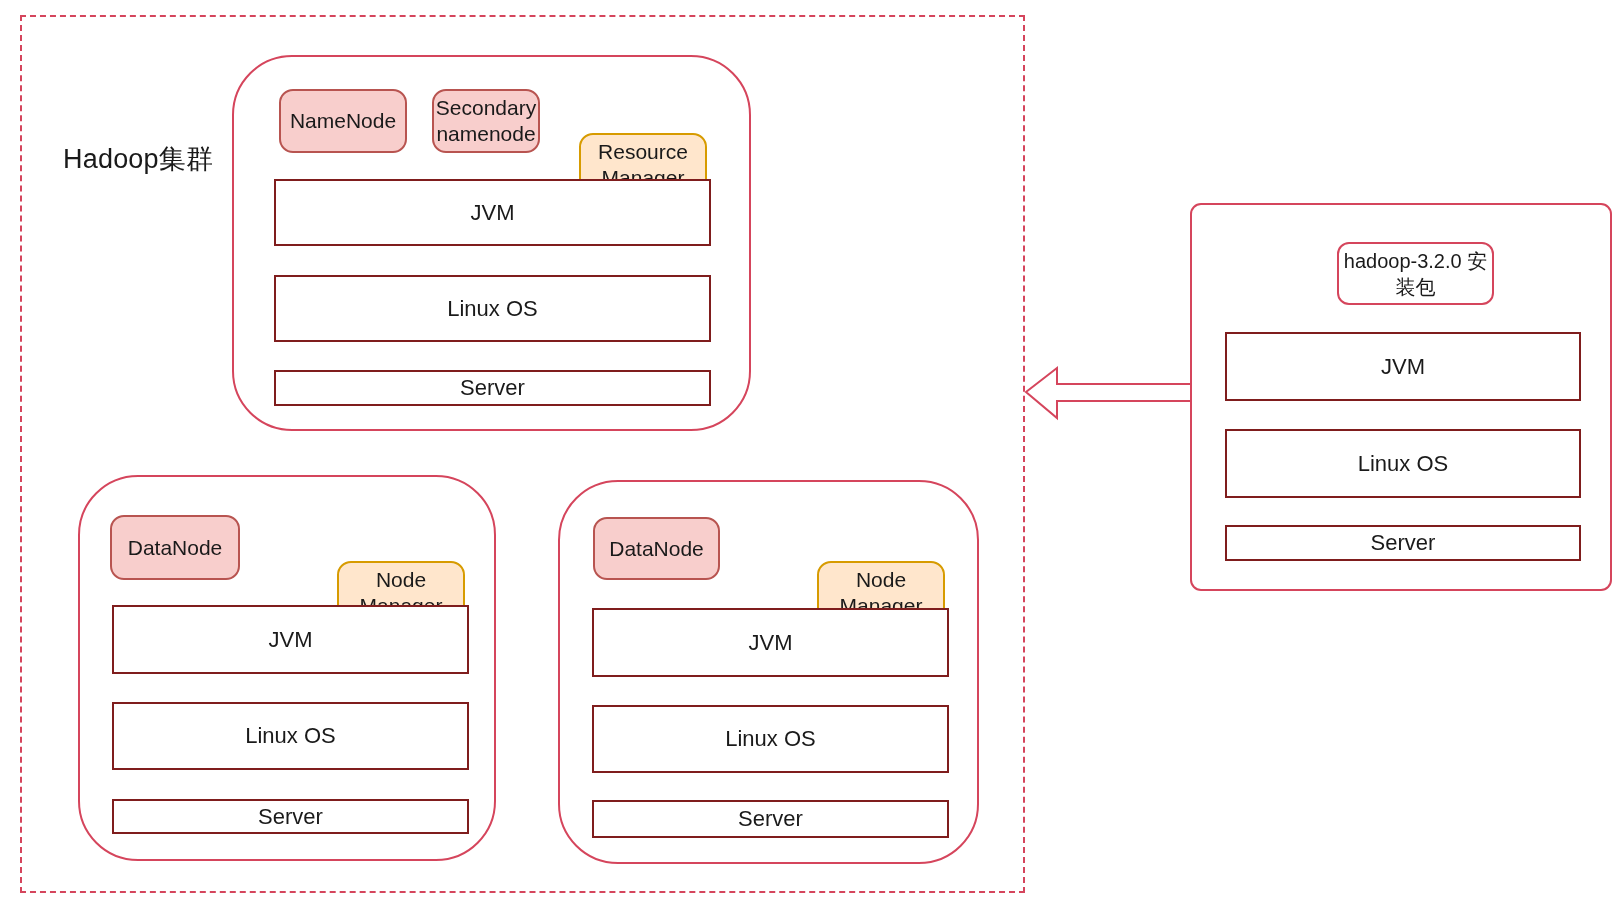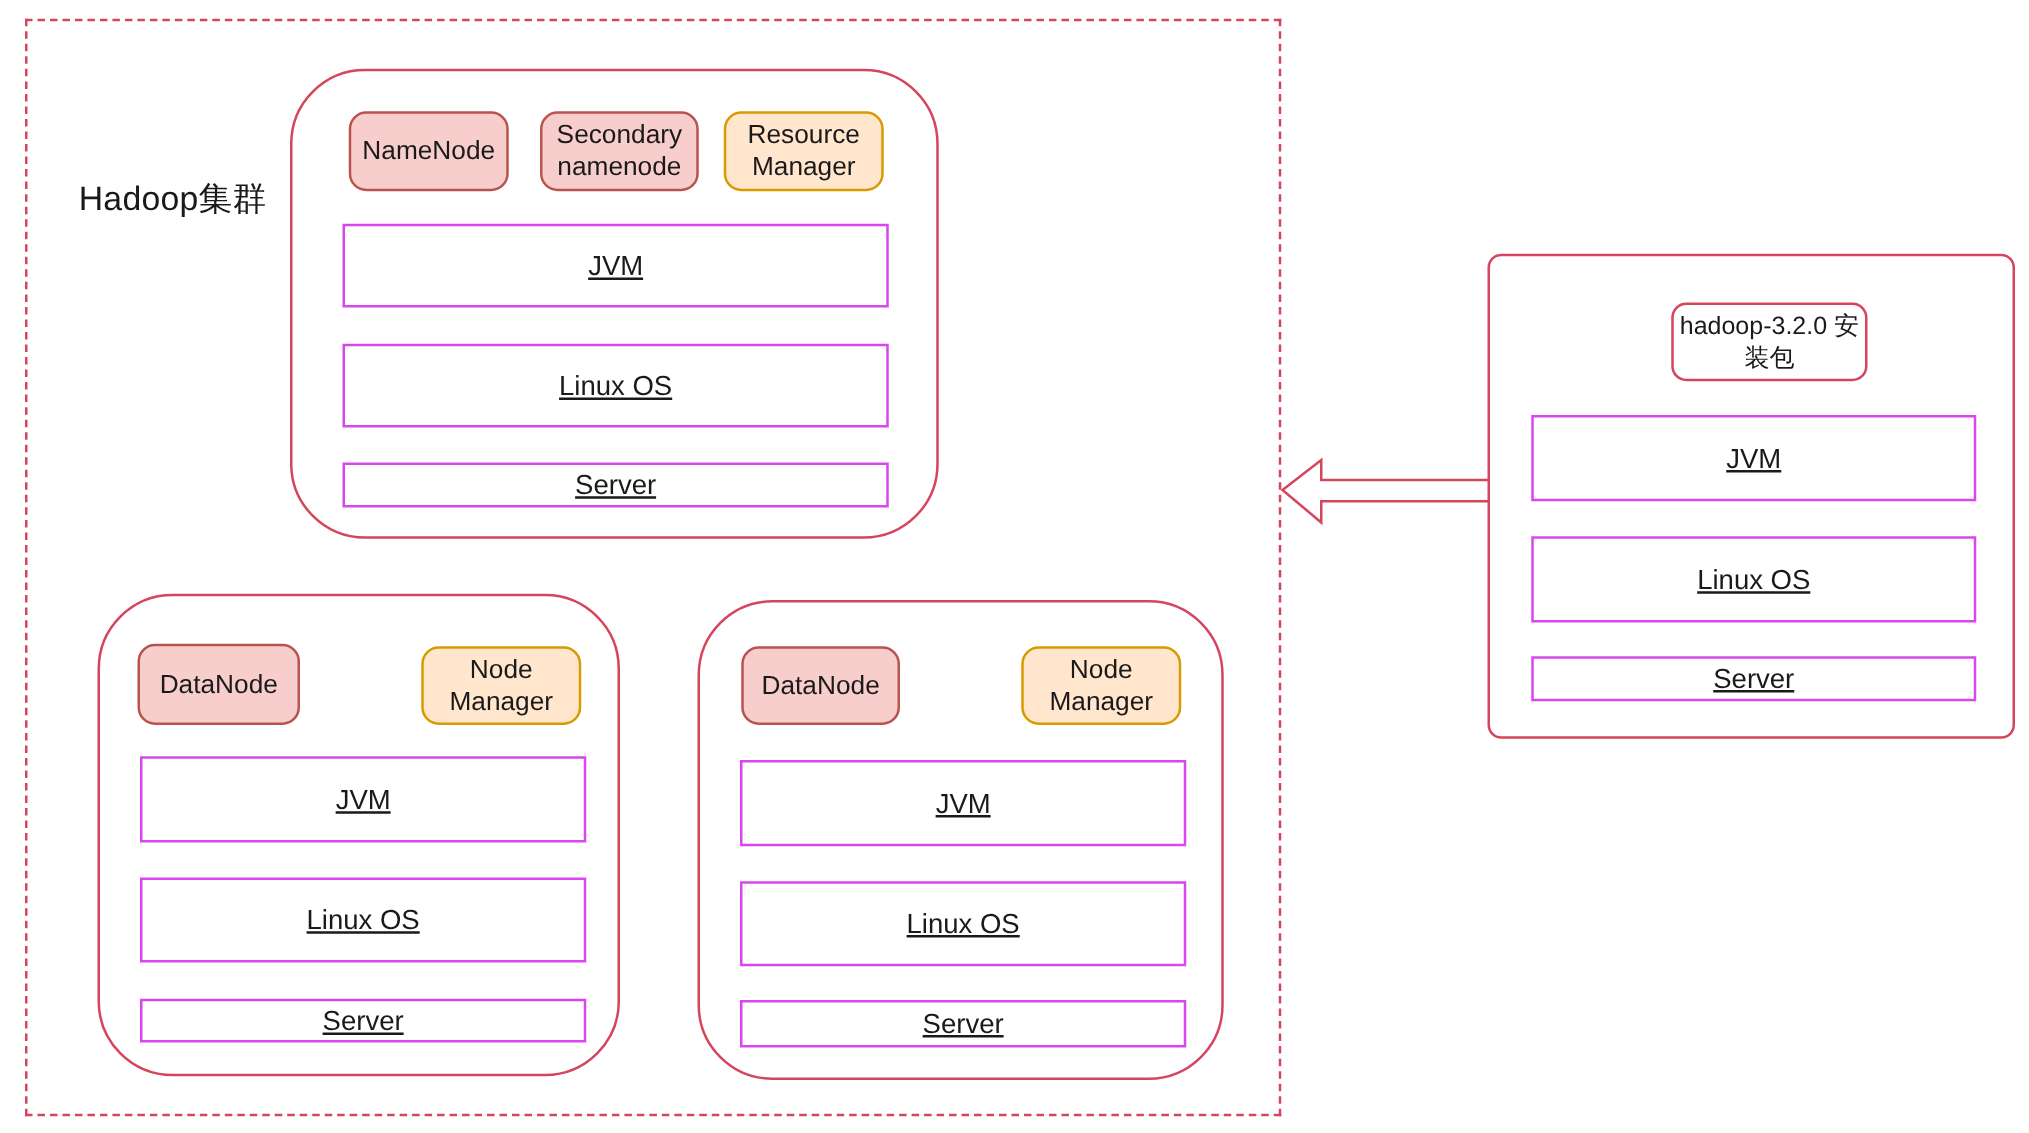--- a/index.html
+++ b/index.html
@@ -35,48 +35,47 @@
   }
   .node {
     position: absolute;
     border: 2px solid #d5455c;
     border-radius: 60px;
     background: #ffffff;
     z-index: 1;
   }
   .layer {
     position: absolute;
-    border: 2px solid #d946ef;
+    border: 2px solid #7f1d1d;
     background: #ffffff;
     display: flex;
     align-items: center;
     justify-content: center;
     font-size: 22px;
-    text-decoration: underline;
   }
   .badge {
     position: absolute;
     border-radius: 14px;
     display: flex;
     align-items: center;
     justify-content: center;
     text-align: center;
     font-size: 21px;
     line-height: 1.22;
     padding: 0 4px;
     box-sizing: border-box;
   }
   .badge.pink   { background: #f8cecc; border: 2px solid #b85450; }
-  .badge.orange { background: #ffe6cc; border: 2px solid #d79b00; }
+  .badge.orange { background: #ffe6cc; border: 2px solid #d79b00; margin-top: 44px; }
   .badge.plain  { background: #ffffff; border: 2px solid #d5455c; border-radius: 12px; font-size: 20px; line-height: 1.3; }
 
   
   .master { left: 232px; top: 55px; width: 515px; height: 372px; }
   .master .b1 { left: 45px;  top: 32px; width: 128px; height: 64px; }
-  .master .b2 { left: 198px; top: 32px; width: 127px; height: 64px; }
+  .master .b2 { left: 198px; top: 32px; width: 108px; height: 64px; }
   .master .b3 { left: 345px; top: 32px; width: 128px; height: 64px; }
   .master .l1 { left: 40px; top: 122px; width: 433px; height: 63px; }
   .master .l2 { left: 40px; top: 218px; width: 433px; height: 63px; }
   .master .l3 { left: 40px; top: 313px; width: 433px; height: 32px; }
 
   
   .worker1 { left: 78px; top: 475px; width: 414px; height: 382px; }
   .worker1 .b1 { left: 30px;  top: 38px; width: 130px; height: 65px; }
   .worker1 .b2 { left: 257px; top: 40px; width: 128px; height: 63px; }
   .worker1 .l1 { left: 32px; top: 128px; width: 353px; height: 65px; }

